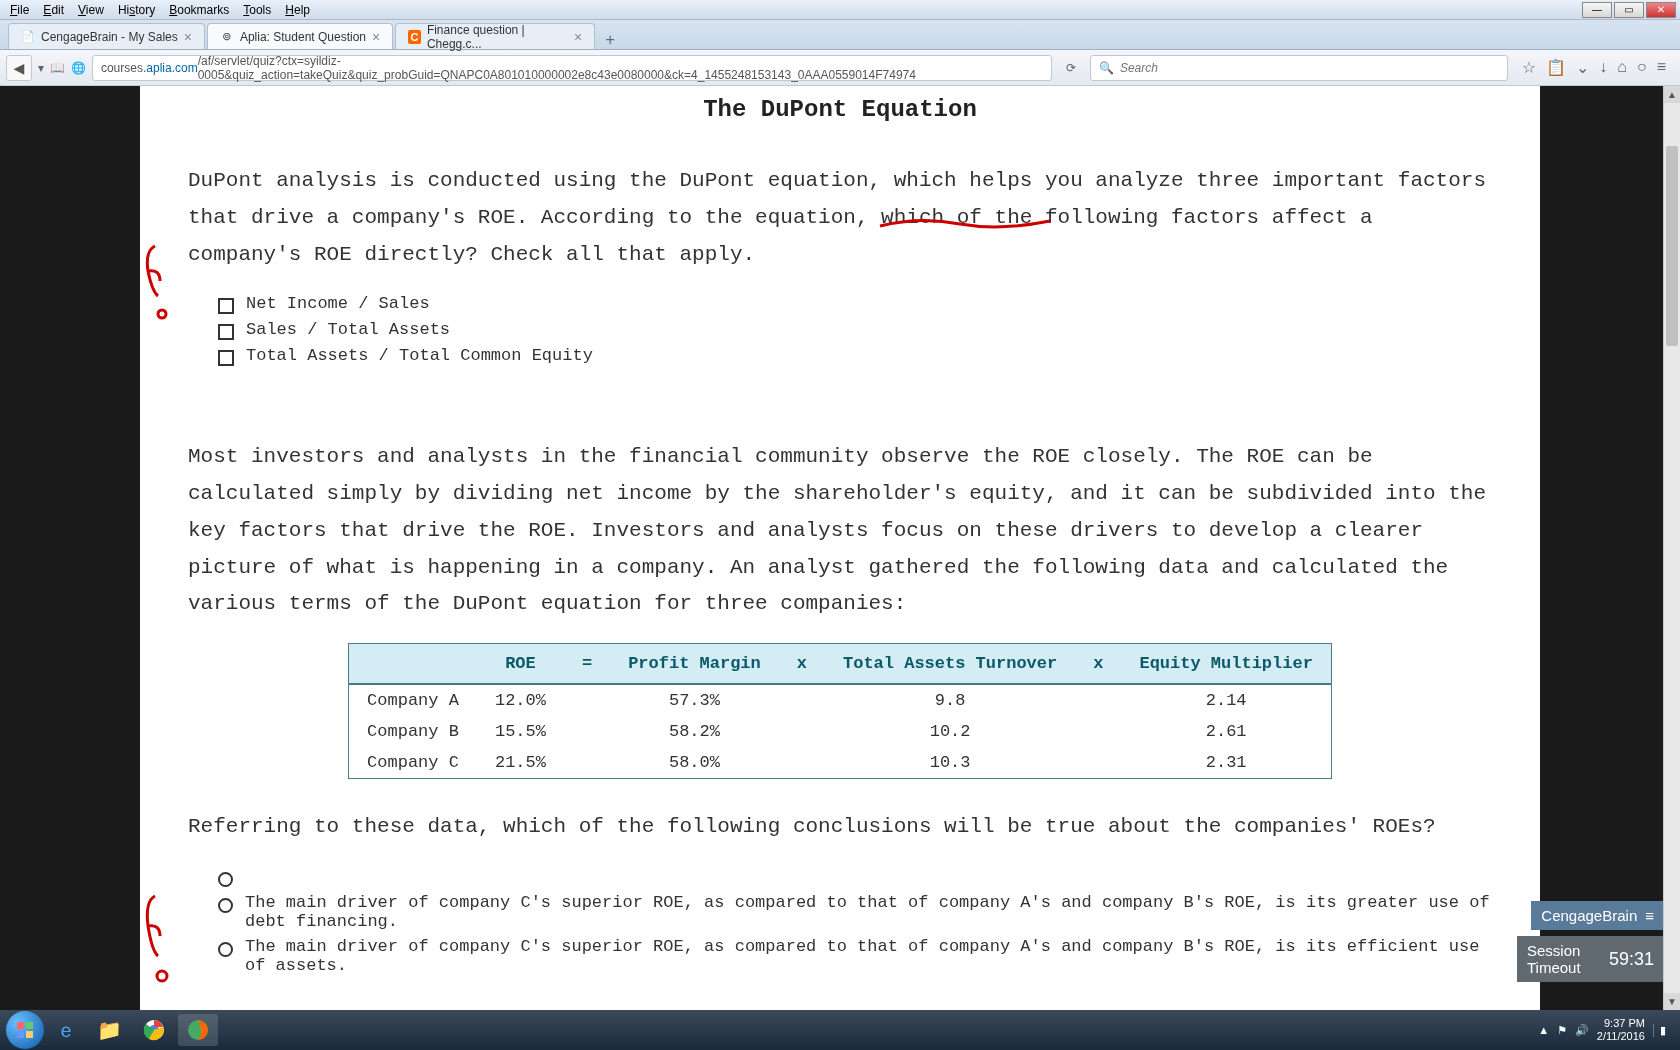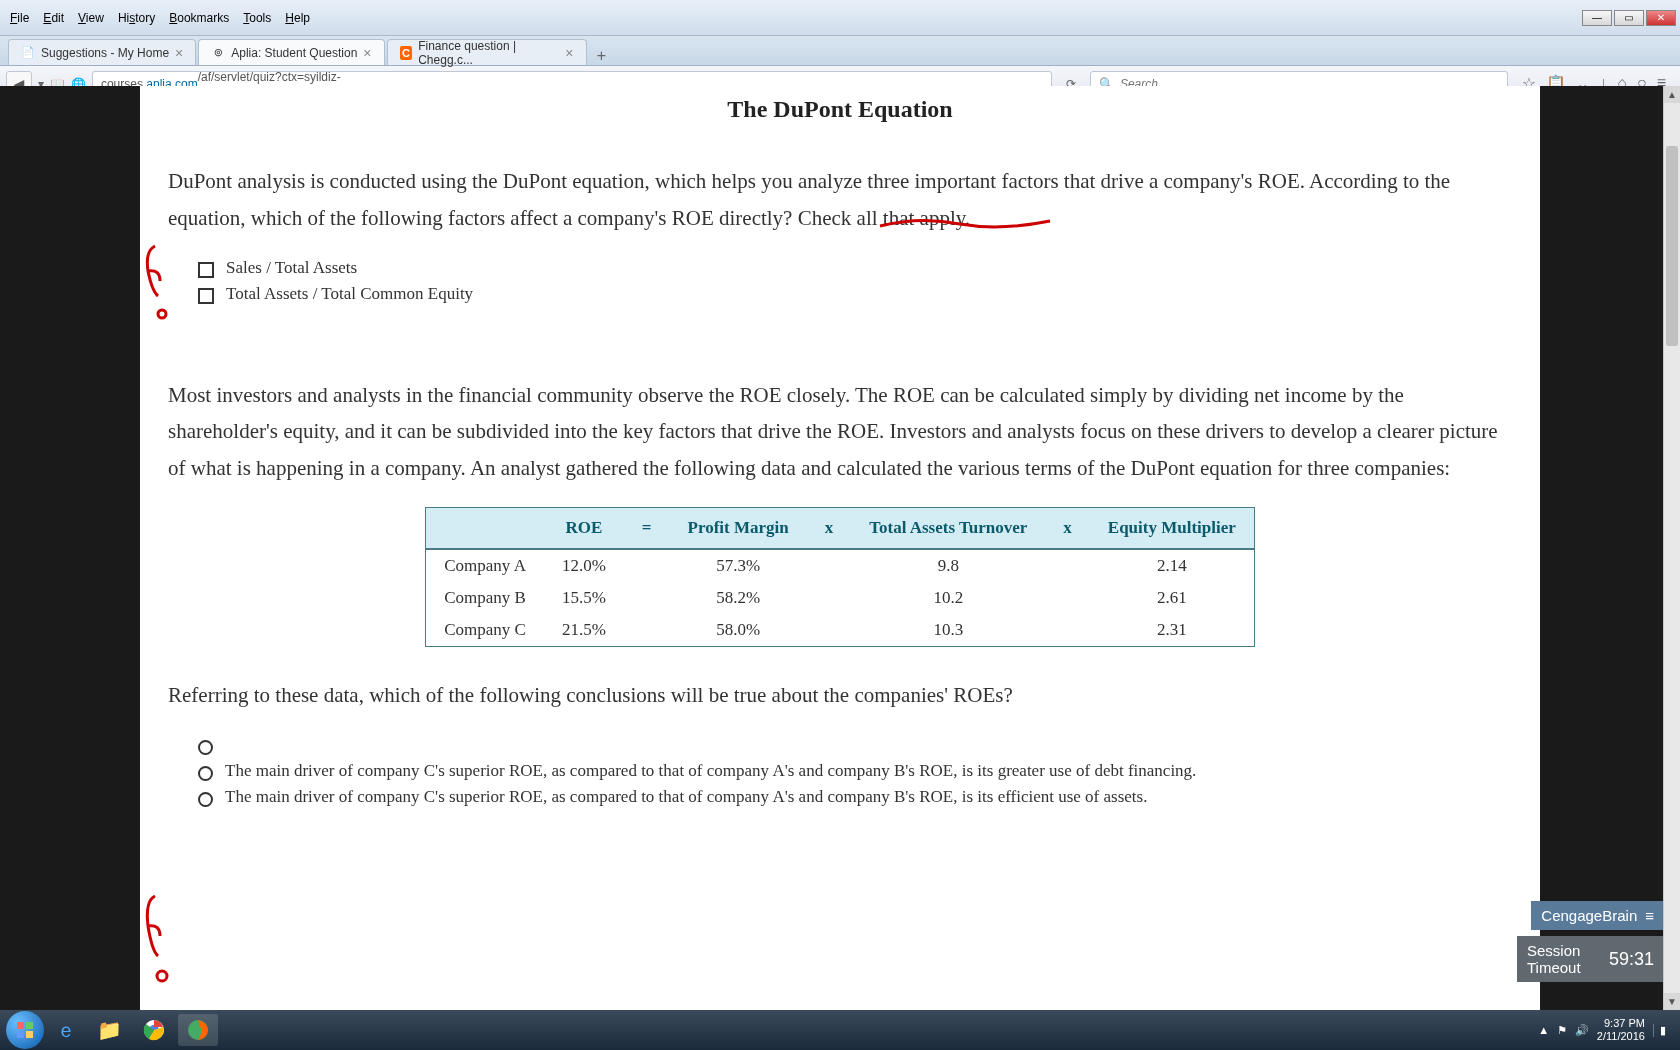--- a/index.html
+++ b/index.html
@@ -1,19 +1,19 @@
 <!DOCTYPE html>
 <html><head>
 <meta charset="utf-8">
 <style>
 * { margin: 0; padding: 0; box-sizing: border-box; }
 body { font-family: "Segoe UI", Tahoma, sans-serif; font-size: 12px; background: #000; overflow: hidden; width: 1680px; height: 1050px; position: relative; }
 
 
-.titlebar { height: 36px; background: linear-gradient(#e8f0f8, #d0dcec); display: flex; align-items: center; padding: 0 4px; border-bottom: 1px solid #b0b8c8; }
+.titlebar { height: 20px; background: linear-gradient(#e8f0f8, #d0dcec); display: flex; align-items: center; padding: 0 4px; border-bottom: 1px solid #b0b8c8; }
 .menu-items { display: flex; gap: 2px; }
 .menu-item { padding: 2px 6px; font-size: 12px; cursor: default; }
 .menu-item .ul { text-decoration: underline; }
 .window-controls { margin-left: auto; display: flex; gap: 2px; }
 .win-btn { width: 30px; height: 16px; border: 1px solid #888; background: linear-gradient(#f8f8f8,#d8d8d8); display:flex;align-items:center;justify-content:center;font-size:10px;}
 .win-btn.close { background: linear-gradient(#e88,#c33); color:#fff; }
 
 
 .tabstrip { height: 30px; background: linear-gradient(#d8e4f0, #c8d8e8); display: flex; align-items: flex-end; padding: 0 8px; border-bottom: 1px solid #a0b0c8; }
 .tab { height: 26px; padding: 0 12px; display: flex; align-items: center; gap: 6px; background: #e8eef6; border: 1px solid #b0c0d0; border-bottom: none; border-radius: 4px 4px 0 0; font-size: 12px; color: #333; margin-right: 2px; min-width:150px; max-width:200px;}
@@ -29,21 +29,21 @@
 .url-field .domain { color:#0369a1; }
 .reload-btn { width:26px;height:26px;display:flex;align-items:center;justify-content:center;color:#666;}
 .search-field { flex:1; height:26px; border:1px solid #c0c8d8; border-radius:3px; background:#fff; display:flex; align-items:center; padding:0 8px; gap:6px;}
 .search-field input { border:none; outline:none; flex:1; font-size:12px; font-style:italic; color:#888; background:transparent;}
 .toolbar-icons { display:flex; gap:10px; padding:0 8px; color:#666;}
 .toolbar-icons span { font-size:16px; }
 
 
 .viewport { position:absolute; top:86px; bottom:40px; left:0; right:0; background:#1a1a1a; overflow:hidden;}
 .page-wrap { position:absolute; left:140px; right:140px; top:0; bottom:0; background:#fff; overflow:hidden;}
-.page-inner { padding: 0 28px; font-family: Liberation Serif, serif; color:#333; }
+.page-inner { padding: 0 48px; font-family: Liberation Mono, monospace; color:#333; }
 .page-title { text-align:center; font-weight:bold; font-size:24px; padding:10px 0 40px; color:#222;}
 .body-text { font-size:21px; line-height:1.75; color:#333; margin-bottom:18px;}
 .check-row, .radio-row { display:flex; align-items:flex-start; gap:12px; padding:3px 0 3px 30px; font-size:17px;}
 .cbox { width:16px; height:16px; border:2px solid #333; margin-top:4px; flex-shrink:0;}
 .rbox { width:15px; height:15px; border:2px solid #333; border-radius:50%; margin-top:5px; flex-shrink:0;}
 .annot { position:absolute; pointer-events:none; }
 
 
 .dupont-table { margin:20px auto 30px; border:1px solid #4a7a8a; border-collapse:collapse; font-size:17px;}
 .dupont-table th { background:#d4ecf4; color:#0a5a6a; font-weight:bold; padding:10px 18px; border-bottom:2px solid #4a7a8a; text-align:center;}
@@ -82,21 +82,21 @@
   <div class="window-controls">
     <div class="win-btn">—</div>
     <div class="win-btn">▭</div>
     <div class="win-btn close">✕</div>
   </div>
 </div>
 
 <div class="tabstrip">
   <div class="tab">
     <span class="favicon">📄</span>
-    <span>Suggestions - My Home</span>
+    <span>CengageBrain - My Sales</span>
     <span class="tab-close">×</span>
   </div>
   <div class="tab active">
     <span class="favicon">⊚</span>
     <span>Aplia: Student Question</span>
     <span class="tab-close">×</span>
   </div>
   <div class="tab">
     <span class="favicon" style="background:#f60;color:#fff;font-weight:bold;border-radius:2px;">C</span>
     <span>Finance question | Chegg.c...</span>
@@ -130,20 +130,24 @@
     <span>≡</span>
   </div>
 </div>
 
 <div class="viewport">
   <div class="page-wrap">
     <div class="page-inner">
       <div class="page-title">The DuPont Equation</div>
       <div class="body-text">DuPont analysis is conducted using the DuPont equation, which helps you analyze three important factors that drive a company's ROE. According to the equation, which of the following factors affect a company's ROE directly? Check all that apply.</div>
 
+      <div class="check-row">
+        <div class="cbox"></div>
+        <span>Net Income / Sales</span>
+      </div>
       <div class="check-row">
         <div class="cbox"></div>
         <span>Sales / Total Assets</span>
       </div>
       <div class="check-row">
         <div class="cbox"></div>
         <span>Total Assets / Total Common Equity</span>
       </div>
 
       <div style="height:70px"></div>

